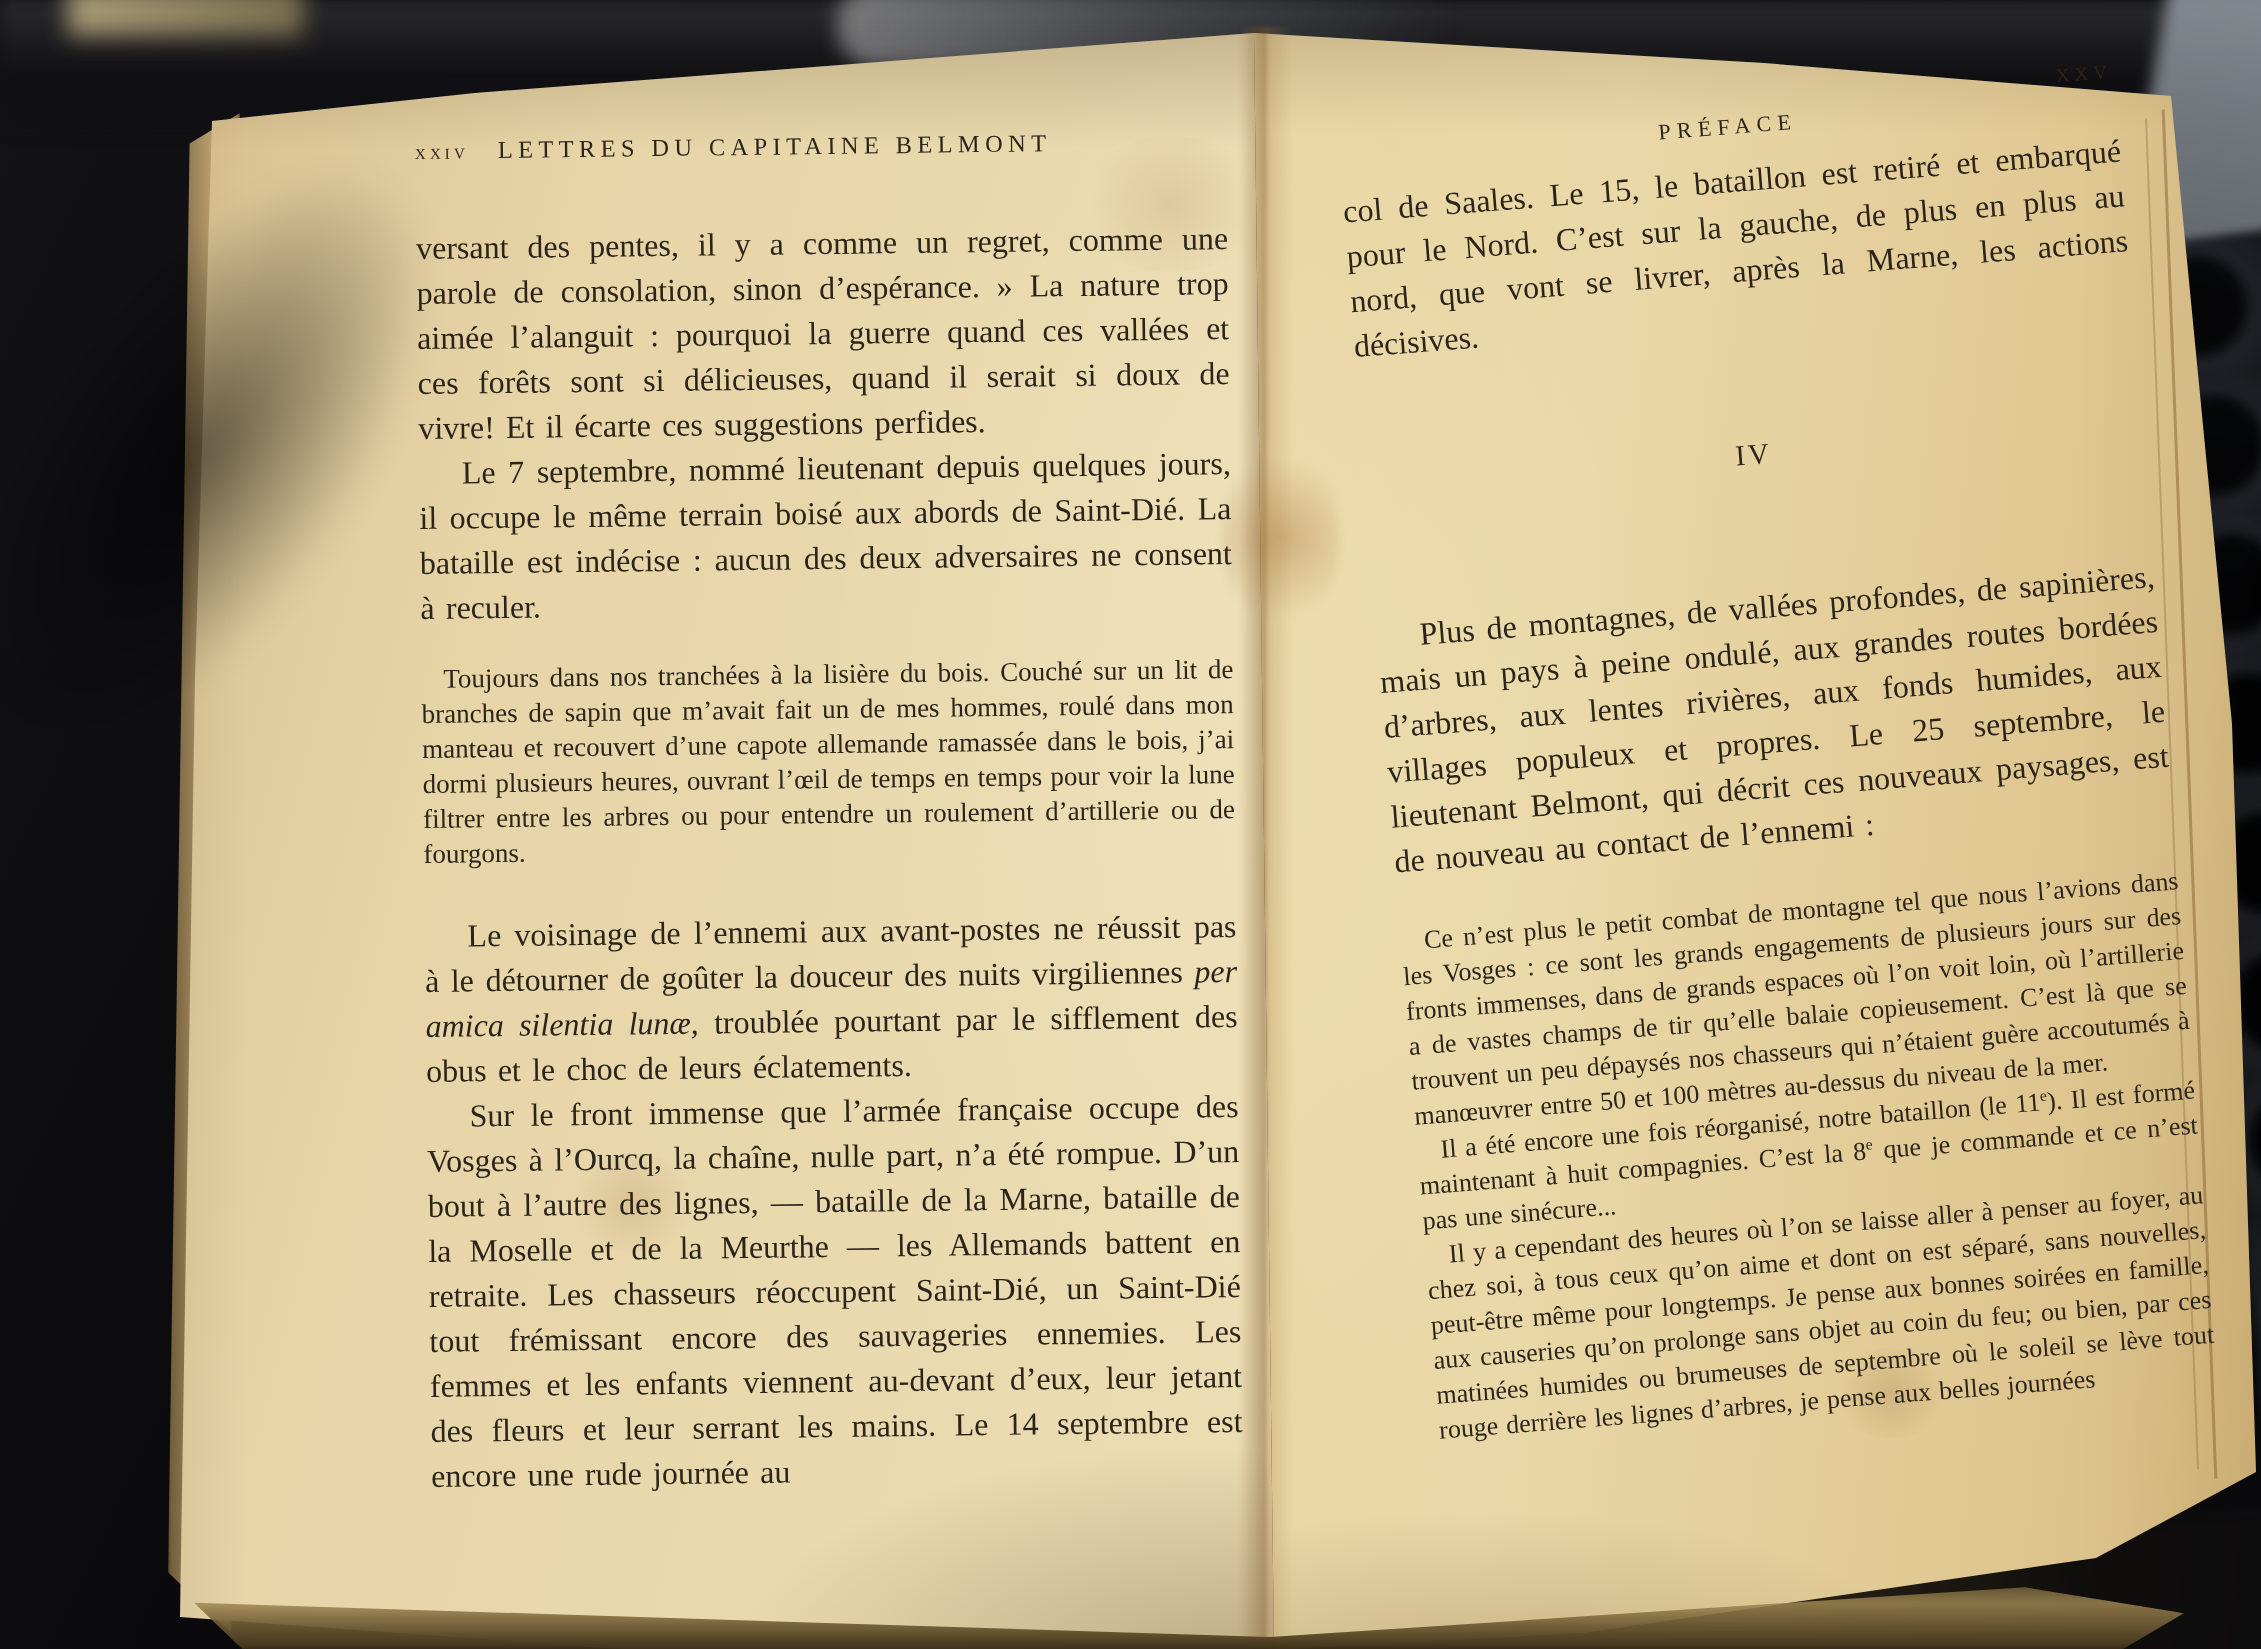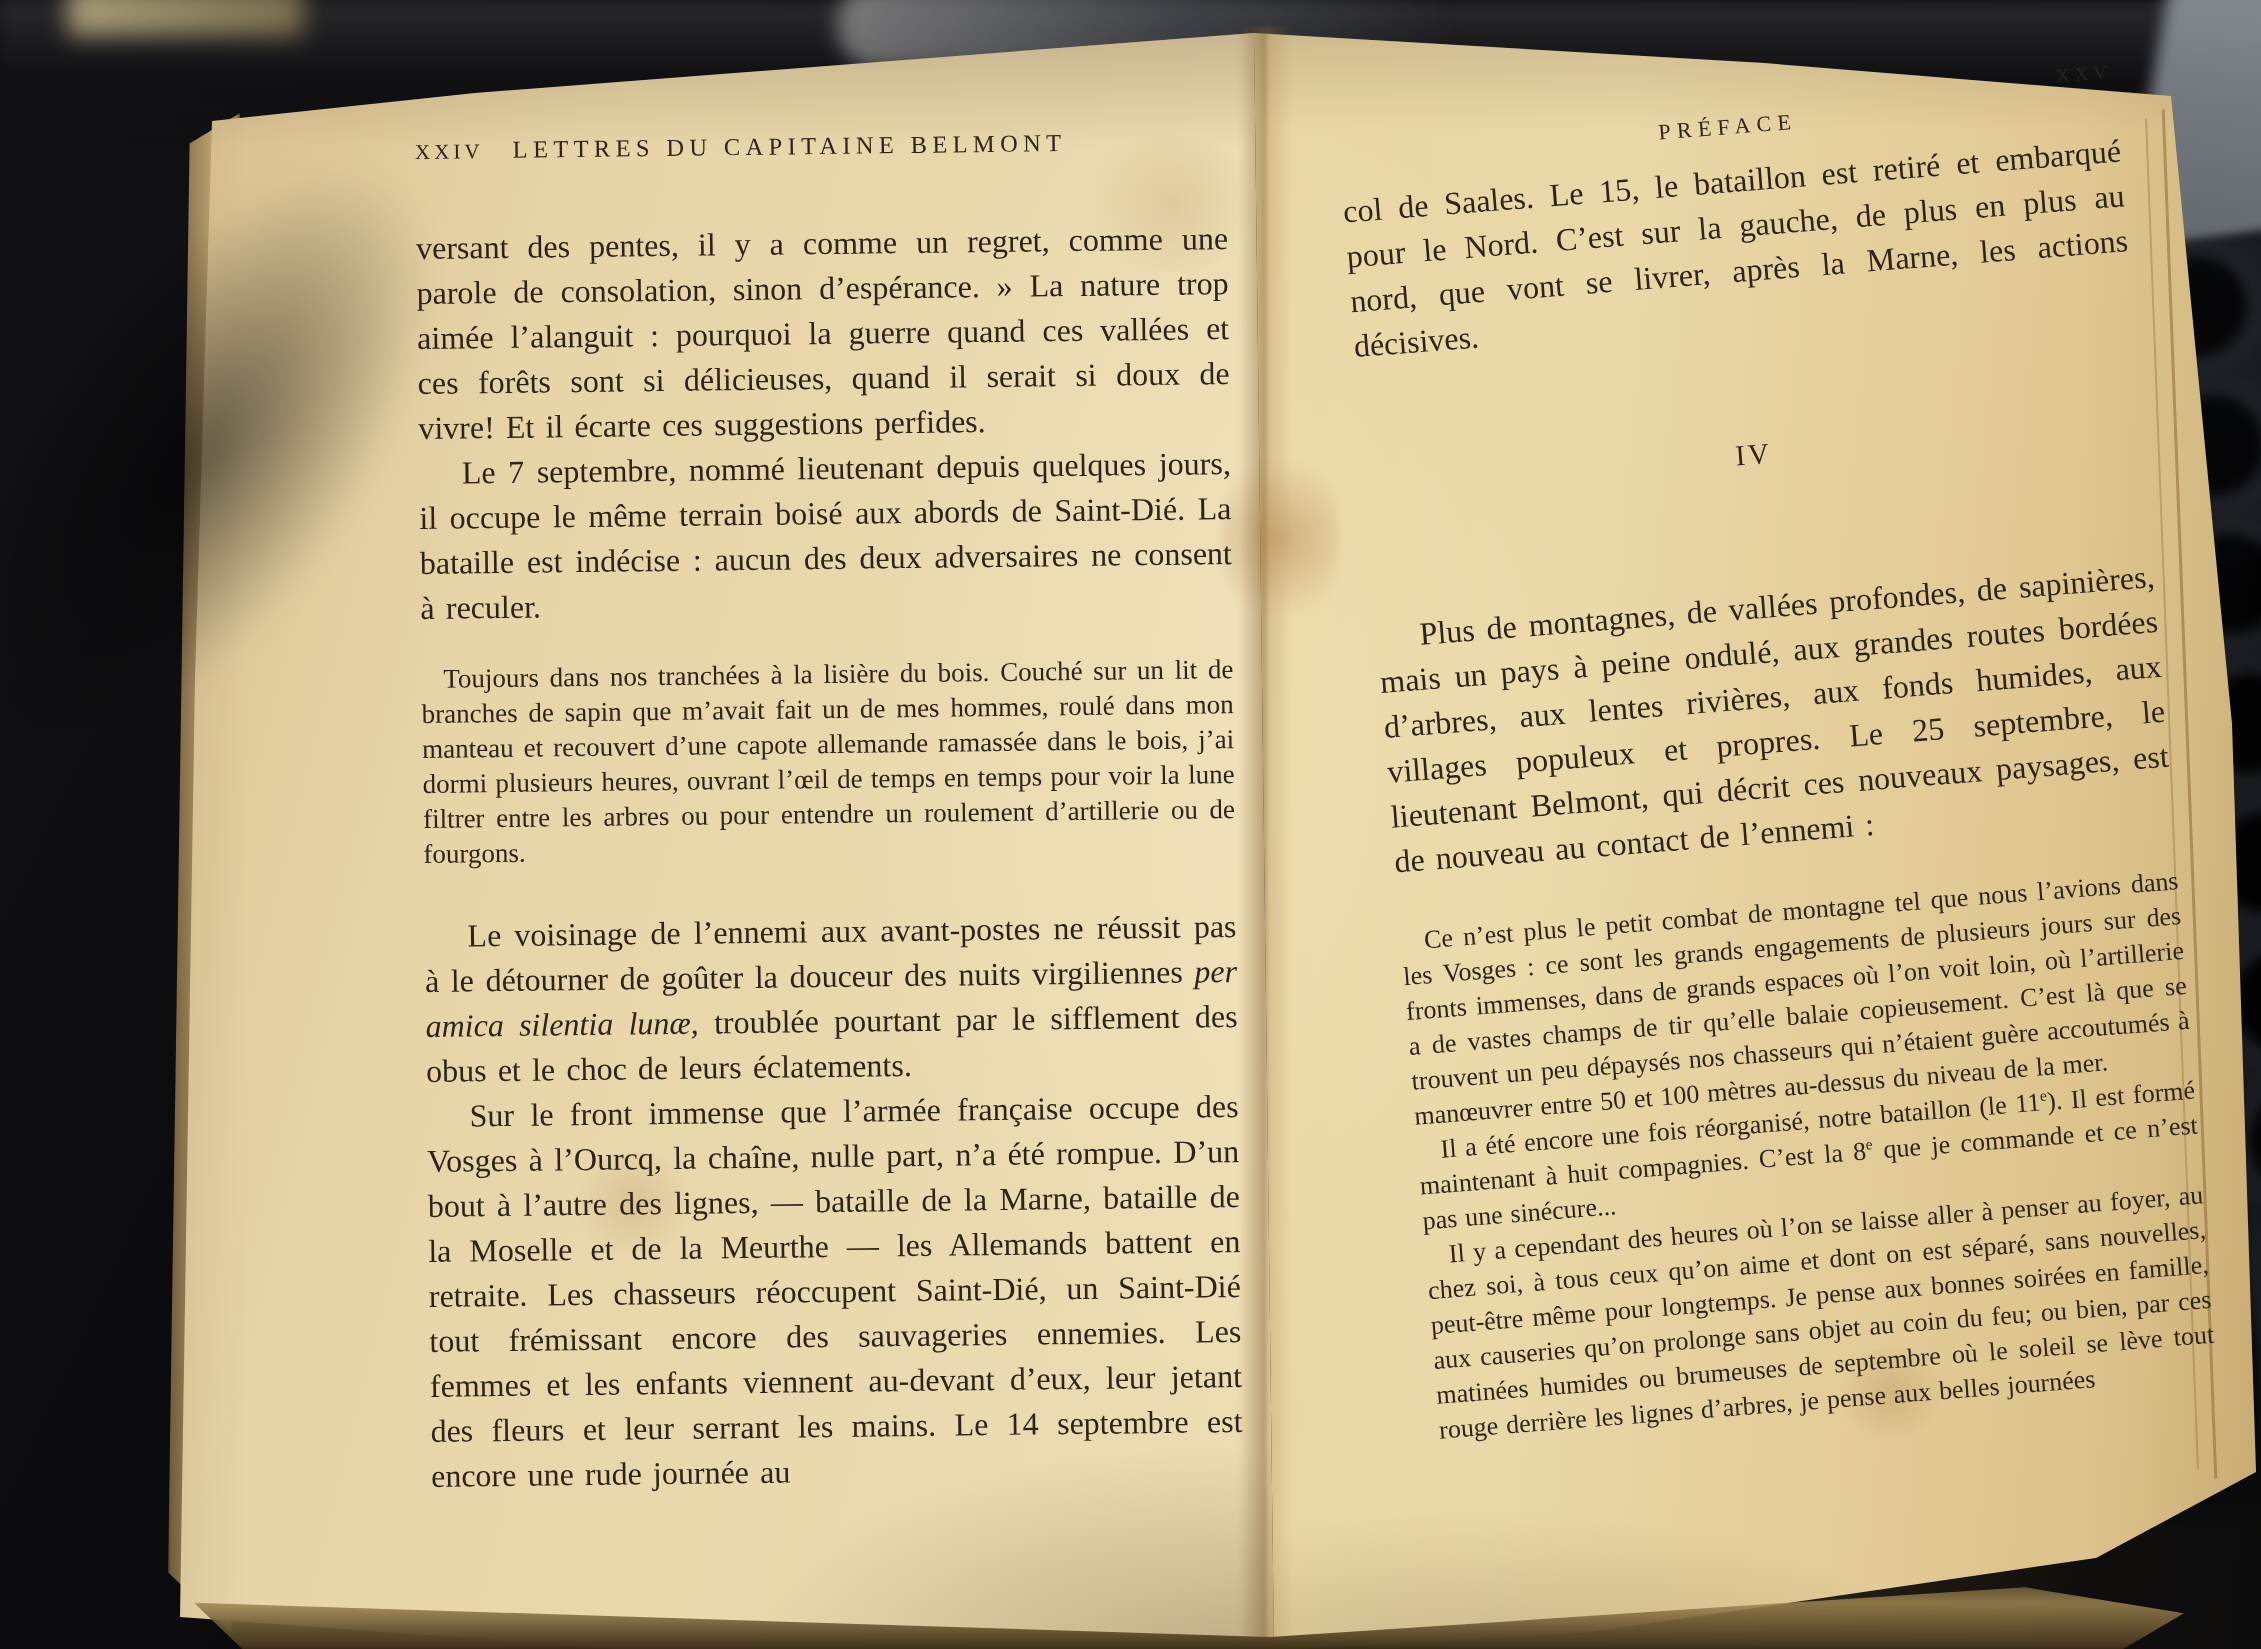--- a/index.html
+++ b/index.html
@@ -80,21 +80,21 @@
      background:radial-gradient(ellipse,rgba(0,0,0,.55),rgba(0,0,0,0) 70%);filter:blur(13.6px);
      transform:rotate(35deg);}
   .brush-handle{position:absolute;left:84px;top:0;width:113px;height:479px;border-radius:0 0 18px 18px;
      background:linear-gradient(to right,#7e120c,#c92418 30%,#ef4a36 52%,#b61b10 78%,#6f0f09);}
 
   
   .ink{color:#2c241a;}
   .page-text p{margin:0;text-align:justify;}
   .left-text{left:423px;top:132px;width:812px;transform:rotate(-0.7deg);}
   .head-row{position:relative;height:38px;white-space:nowrap;}
-  .folio-l{font-size:21px;letter-spacing:4.1px;}
+  .folio-l{font-size:15px;letter-spacing:4.1px;}
   .running-l{font-size:24.4px;letter-spacing:5.4px;margin-left:29px;}
   .body-size{font-size:32px;line-height:45px;word-spacing:3.2px;}
   .indent{text-indent:43px;}
   .quote-size{font-size:27px;line-height:35px;word-spacing:1.4px;}
   .lq{margin-top:31px !important;margin-bottom:42px !important;text-indent:22px;}
   .mt{margin-top:51px !important;}
   .ital{font-style:italic;}
 
   .right-text{left:1332px;top:69px;width:780px;transform:rotate(-4.5deg);transform-origin:0 0;}
   .head-row-r{position:relative;height:121px;}

